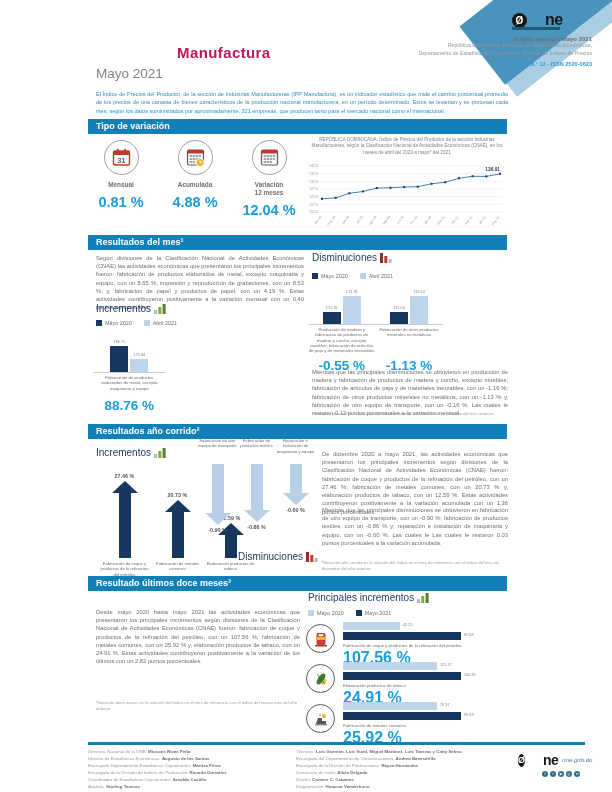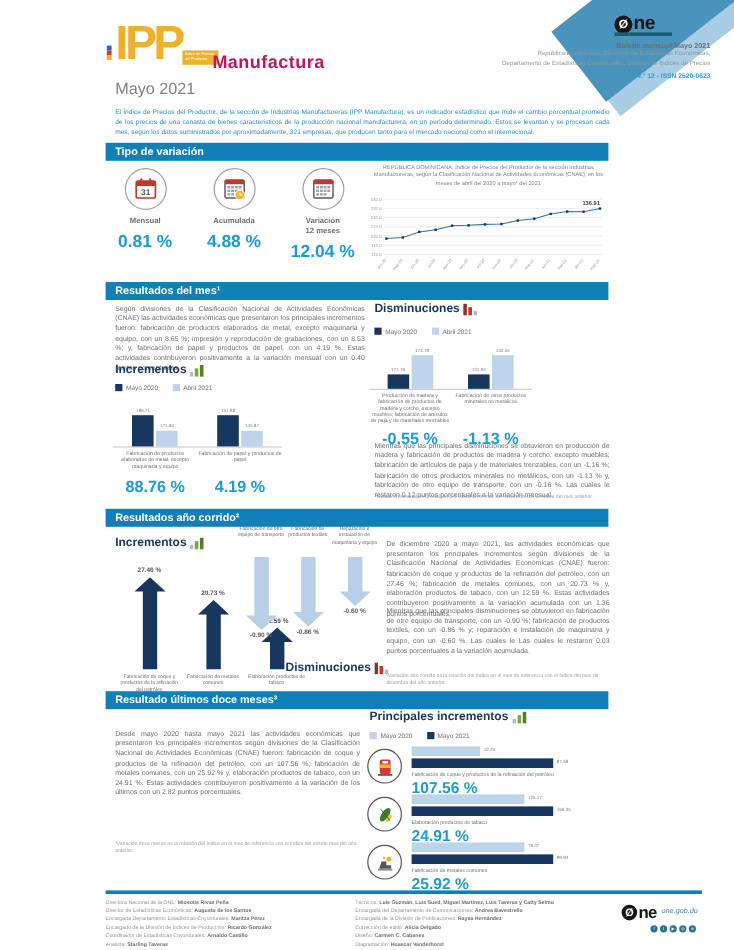--- a/index.html
+++ b/index.html
@@ -12,21 +12,21 @@
   .ipp-logo{position:absolute;left:96px;top:12px;width:90px;height:52px;}
   .ipp-letters{font-size:40px;font-weight:bold;color:#eeb02d;letter-spacing:-3px;line-height:48px;}
   .ipp-strip{position:absolute;left:-7px;top:26px;width:4px;}
   .ipp-strip span{display:block;width:4px;height:4px;}
   .ipp-caption{position:absolute;left:56px;top:30px;width:30px;background:#eeb02d;color:#fff;
                font-size:3.2px;line-height:1.2;padding:2px;box-sizing:border-box;}
   .manufactura{position:absolute;left:177px;top:44px;font-size:15px;font-weight:bold;color:#be185d;letter-spacing:.4px;}
   .one-top{position:absolute;left:512px;top:11px;display:flex;align-items:center;}
   .one-circle{width:15px;height:15px;border-radius:50%;background:#161616;color:#fff;display:inline-flex;
               align-items:center;justify-content:center;font-size:10px;font-weight:bold;}
-  .one-ne{font-size:16px;font-weight:bold;color:#161616;letter-spacing:-.5px;margin-left:1px;}
+  .one-ne{font-size:16px;font-weight:bold;color:#161616;letter-spacing:-.5px;margin-left:18px;}
   .one-bar{position:absolute;left:512px;top:27px;width:48px;height:3px;background:#1c5c74;}
   .bulletin-block{position:absolute;right:20px;top:36px;text-align:right;}
   .bulletin-1{font-size:6px;font-weight:bold;color:#6d6e71;}
   .bulletin-2,.bulletin-3{font-size:5.2px;color:#939598;line-height:1.5;}
   .issue-line{margin-top:3px;font-size:5.6px;font-weight:bold;color:#2b9cd8;}
   .month-title{position:absolute;left:96px;top:66px;font-size:13.5px;color:#808285;}
   .intro{position:absolute;left:96px;top:90px;width:412px;font-size:5.5px;line-height:1.5;color:#2f8fc0;text-align:justify;}
   
   .secbar{position:absolute;left:88px;width:419px;height:15px;background:#1180b8;color:#fff;
           font-weight:bold;font-size:9px;line-height:15px;padding-left:8px;box-sizing:border-box;}
@@ -34,21 +34,21 @@
   .tipo-items{position:absolute;left:84px;top:140px;width:222px;display:flex;}
   .tipo-item{width:74px;display:flex;flex-direction:column;align-items:center;}
   .tipo-circle{width:33px;height:33px;border-radius:50%;border:1.5px solid #9aa0a6;background:#fff;
                display:flex;align-items:center;justify-content:center;}
   .tipo-label{margin-top:6px;font-size:6.4px;font-weight:bold;color:#6d6e71;text-align:center;white-space:pre-line;line-height:1.25;}
   .tipo-value{margin-top:5px;font-size:14.5px;font-weight:bold;color:#1b9cd8;}
   .chart-panel{position:absolute;left:306px;top:137px;width:202px;}
   .chart-title{font-size:4.7px;color:#808285;text-align:center;line-height:1.35;}
   
   .body-par{position:absolute;font-size:5.8px;line-height:1.42;color:#6d6e71;text-align:justify;}
-  .blk-head{position:absolute;font-size:10px;font-weight:bold;color:#17375e;display:flex;align-items:flex-end;gap:3px;}
+  .blk-head{position:absolute;font-size:10px;font-weight:normal;color:#17375e;display:flex;align-items:flex-end;gap:3px;}
   .legend{position:absolute;display:flex;gap:12px;font-size:5.4px;color:#6d6e71;align-items:center;}
   .legend .sw{display:inline-block;width:6px;height:6px;margin-right:3px;vertical-align:-1px;}
   .pair-row{position:absolute;display:flex;}
   .pair-col{display:flex;flex-direction:column;align-items:center;}
   .pair-bars{display:flex;align-items:flex-end;gap:2px;}
   .pair-bar{width:18px;position:relative;}
   .bar-vlabel{position:absolute;top:-6px;left:0;width:100%;text-align:center;font-size:3.8px;color:#808285;}
   .pair-base{width:100%;height:1px;background:#c9ced3;}
   .pair-cat{font-size:4.3px;color:#6d6e71;text-align:center;line-height:1.25;margin-top:2px;}
   .pair-pct{font-size:13.5px;font-weight:bold;color:#1b9cd8;margin-top:3px;}
@@ -62,49 +62,40 @@
   .down-arrows{position:absolute;left:198px;top:438px;display:flex;}
   .down-col{width:39px;display:flex;flex-direction:column;align-items:center;}
   .down-cat{height:26px;font-size:4.2px;color:#6d6e71;text-align:center;line-height:1.3;}
   
   .pi-group{position:relative;height:40px;}
   .pi-icon{position:absolute;left:0;top:2px;width:27px;height:27px;border-radius:50%;border:1.5px solid #55565a;
            background:#fff;display:flex;align-items:center;justify-content:center;}
   .pi-bar{position:absolute;left:37px;height:8px;}
   .pi-vlabel{position:absolute;font-size:3.8px;color:#808285;top:1px;}
   .pi-cat{position:absolute;left:37px;top:21px;font-size:4.3px;color:#6d6e71;}
-  .pi-pct{position:absolute;left:37px;top:27px;font-size:13px;font-weight:bold;color:#1b9cd8;}
+  .pi-pct{position:absolute;left:37px;top:27px;font-size:16px;font-weight:bold;color:#1b9cd8;}
   
   .foot-line{position:absolute;left:88px;top:742px;width:497px;height:2.5px;background:#1180b8;}
   .foot-col{position:absolute;top:748px;font-size:4.4px;line-height:1.6;color:#939598;}
   .foot-col b{color:#6d6e71;}
   .one-foot{position:absolute;left:518px;top:752px;width:70px;}
   .one-foot-row{display:flex;align-items:center;}
   .site{font-size:6px;font-style:italic;color:#4a7e9c;margin-left:4px;}
   .socials{display:flex;gap:2px;margin-top:3px;margin-left:24px;}
   .soc{width:6px;height:6px;border-radius:50%;background:#2a6f8e;color:#fff;font-size:3.5px;line-height:6px;text-align:center;}
   svg{display:block;}
 </style>
 </head>
 <body>
 
 <div class="page">
 
   <div class="ribbon-a"></div>
   <div class="ribbon-b"></div>
 
-  <div class="ipp-logo">
-    <div class="ipp-strip">
-      <span style="background:#2d6db5"></span>
-        <span style="background:#d03a3a"></span>
-        <span style="background:#eeb02d"></span>
-    </div>
-    <div class="ipp-letters">IPP</div>
-    <div class="ipp-caption">Índice de Precios del Productor</div>
-  </div>
   <div class="manufactura">Manufactura</div>
 
   <div class="one-top">
     <span class="one-circle">Ø</span>
     <span class="one-ne">ne</span>
   </div>
   <div class="one-bar"></div>
 
   <div class="bulletin-block">
     <div class="bulletin-1">Boletín mensual Mayo 2021</div>
@@ -259,33 +250,20 @@
             <div class="bar-vlabel">186.71</div>
           </div>
           <div class="pair-bar" style="height: 13px; background: rgb(189, 212, 234);">
             <div class="bar-vlabel">171.84</div>
           </div>
         </div>
         <div class="pair-base"></div>
         <div class="pair-cat" style="height: 20px;">Fabricación de productos elaborados de metal, excepto maquinaria y equipo</div>
         <div class="pair-pct">88.76 %</div>
       </div>
-      <div class="pair-col" style="width: 33.3333%;">
-        <div class="pair-bars">
-          <div class="pair-bar" style="height: 26px; background: rgb(23, 55, 94);">
-            <div class="bar-vlabel">151.98</div>
-          </div>
-          <div class="pair-bar" style="height: 13px; background: rgb(189, 212, 234);">
-            <div class="bar-vlabel">145.87</div>
-          </div>
-        </div>
-        <div class="pair-base"></div>
-        <div class="pair-cat" style="height: 20px;">Fabricación de papel y productos de papel</div>
-        <div class="pair-pct">4.19 %</div>
-      </div>
     </div>
 
   <div class="blk-head" style="left:312px;top:252px;">
     <span>Disminuciones</span>
     <span>
       <svg width="12" height="10" viewBox="0 0 12 10">
           <rect x="0" y="0" width="3" height="10" fill="#8f2f2b"></rect>
           <rect x="4.3" y="3" width="3" height="7" fill="#c0392b"></rect>
           <rect x="8.6" y="6" width="3" height="4" fill="#b4bcc2"></rect>
         </svg>

